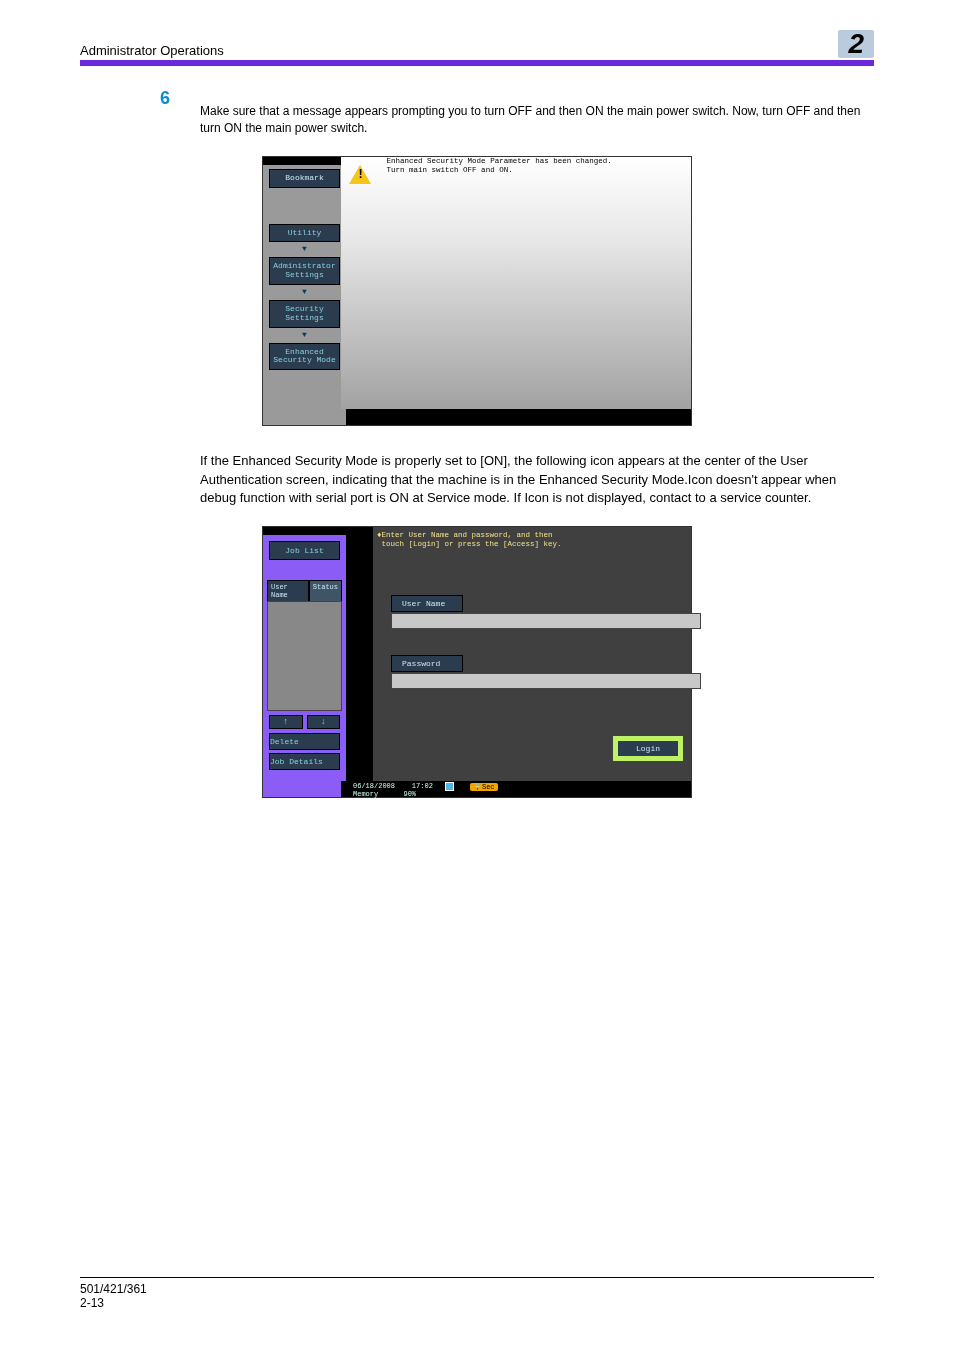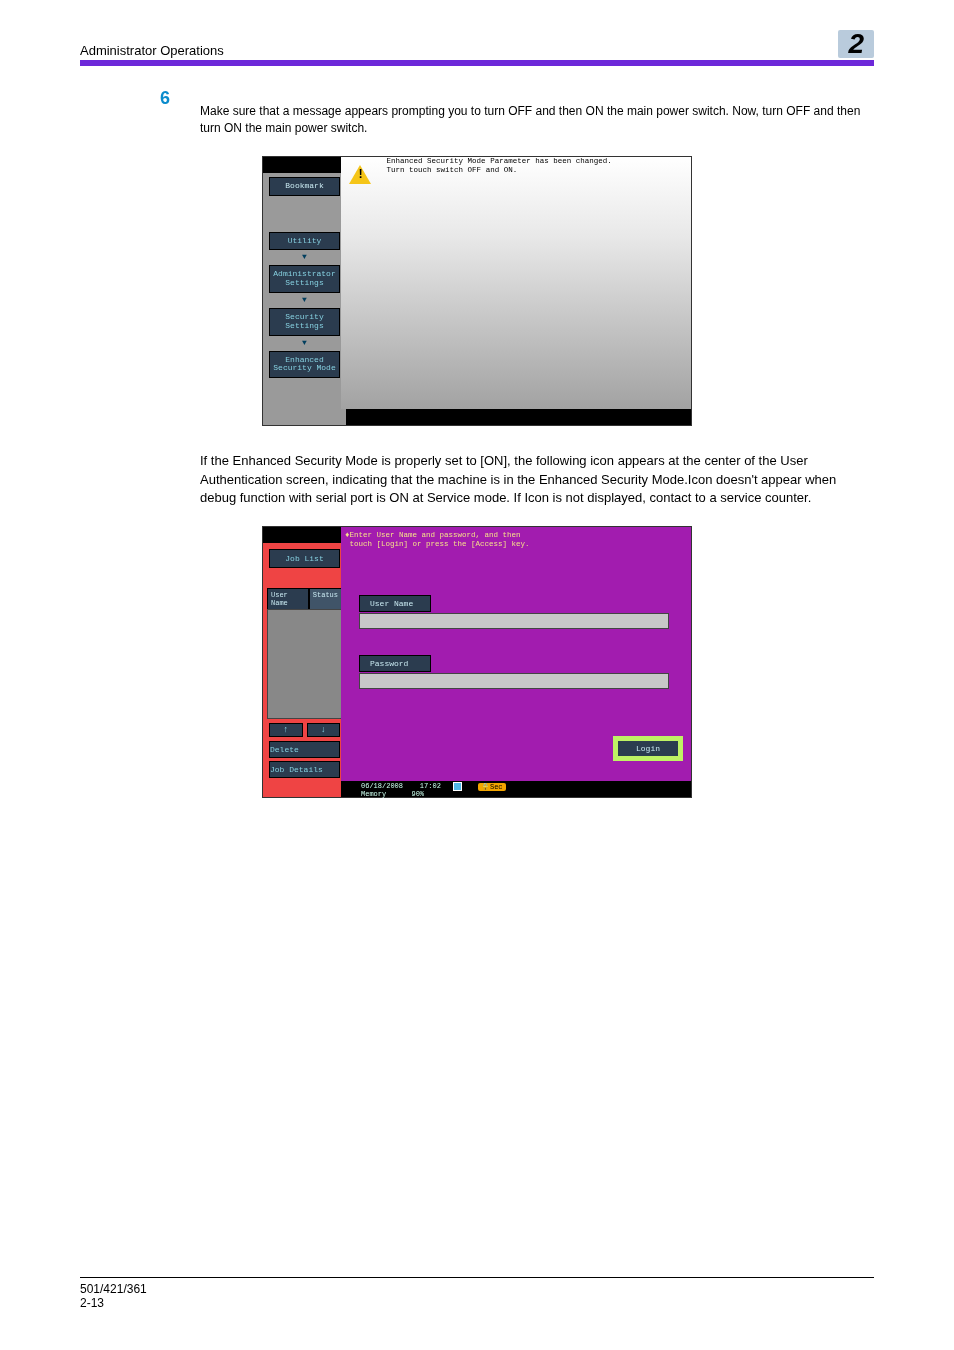--- a/index.html
+++ b/index.html
@@ -12,47 +12,47 @@
   .step-num { color: #0a8bcc; font-size: 18px; font-weight: bold; width: 40px; flex-shrink: 0; }
   .step-text { font-size: 12px; line-height: 1.45; margin-top: 15px; }
   .screenshot { margin: 0 auto 26px auto; display: block; }
   .para { margin-left: 120px; font-size: 13px; line-height: 1.45; margin-bottom: 18px; }
   .footer { position: absolute; bottom: 40px; left: 80px; right: 80px; border-top: 1px solid #000; padding-top: 4px; display: flex; justify-content: space-between; font-size: 12px; flex-direction: column; }
 
   
   .shot { border: 1px solid #333; background: #000; width: 430px; position: relative; font-family: 'Courier New', monospace; }
   .shot1 { height: 270px; }
   .shot .main-area { position: absolute; top: 0; left: 78px; right: 0; bottom: 16px; background: linear-gradient(#fff,#e8e8e8 80px, #a2a2a2); }
-  .shot .side { position: absolute; top: 16px; left: 0; width: 83px; bottom: 0; background: #9a9a9a; }
+  .shot .side { position: absolute; top: 8px; left: 0; width: 83px; bottom: 0; background: #9a9a9a; }
   .crumb-btn { background: #2b3c4f; color: #86d0e0; font-size: 8px; border: 1px solid #000; margin: 4px 6px; padding: 4px 0; text-align: center; line-height: 1.1; }
   .crumb-btn.dark { color: #c8e8f0; }
   .arrow-down { text-align: center; font-size: 8px; color: #013e5e; margin: -2px 0 0 0; }
   .warn-icon { display: inline-block; width: 0; height: 0; border-left: 11px solid transparent; border-right: 11px solid transparent; border-bottom: 19px solid #f5c518; position: relative; margin: 8px 6px 0 8px; vertical-align: top; }
   .warn-icon::after { content: "!"; position: absolute; left: -3px; top: 3px; font-size: 12px; font-weight: bold; color: #000; }
   .warn-text { display: inline-block; font-size: 7.5px; color: #000; line-height: 1.2; }
   .statusbar { position: absolute; left: 78px; right: 0; bottom: 0; height: 16px; background: #000; color: #cfe; font-size: 7px; padding: 1px 4px; line-height: 1; }
 
   
   .shot2 { height: 272px; }
-  .shot2 .main-area { background: #a21caf; }
-  .shot2 .side { background: #ef4444; }
+  .shot2 .main-area { background: #404040; margin-left: 32px; }
+  .shot2 .side { background: #8b5cf6; }
   .joblist-btn { background: #2b3c4f; color: #86d0e0; font-size: 8px; border: 1px solid #000; margin: 6px 6px 20px 6px; padding: 4px 0; text-align: center; }
   .tabs { display: flex; margin: 0 4px; }
   .tab { font-size: 7px; background: #2b3c4f; color: #c8e8f0; border: 1px solid #000; padding: 2px 3px; border-bottom: none; }
   .tab.alt { background: #405468; }
   .listarea { background: #888; height: 110px; margin: 0 4px; border: 1px solid #444; }
   .navbtns { display: flex; gap: 4px; margin: 4px 6px; }
   .navbtn { flex:1; background: #2b3c4f; border: 1px solid #000; text-align: center; color: #86d0e0; font-size: 9px; padding: 1px 0; }
   .side-btn { background: #2b3c4f; color: #86d0e0; font-size: 8px; border: 1px solid #000; margin: 3px 6px; padding: 3px 0; text-align: left; }
   .prompt { position: absolute; top: 4px; left: 4px; color: #f5e08a; font-size: 7.5px; line-height: 1.15; }
   .prompt-dot { color: #f5e08a; }
   .field-label { position: absolute; background: #2b3c4f; color: #c8e8f0; font-size: 8px; border: 1px solid #000; padding: 3px 10px; width: 72px; text-align: left; }
   .field-input { position: absolute; background: #c8c8c8; border: 1px solid #444; height: 16px; width: 200px; }
   .login-btn { position: absolute; right: 8px; bottom: 20px; background: #2b3c4f; color: #c8e8f0; font-size: 8px; border: 5px solid #bef264; padding: 3px 18px; }
-  .statusbar2 { position: absolute; left: 78px; right: 0; bottom: 0; height: 16px; background: #000; color: #cfe; font-size: 7px; padding: 1px 20px; line-height: 1; }
+  .statusbar2 { position: absolute; left: 78px; right: 0; bottom: 0; height: 16px; background: #000; color: #cfe; font-size: 7px; padding: 1px 12px; line-height: 1; }
   .sec-badge { background: #f2a500; color: #000; font-size: 7px; padding: 0 3px; border-radius: 2px; margin-left: 12px; }
   .env-icon { display: inline-block; width: 9px; height: 9px; background: #4fb8e8; border: 1px solid #fff; margin-left: 8px; vertical-align: middle; }
 </style>
 </head>
 <body>
 
 <div class="page">
 
   <div class="header-line">
     <span class="header-title">Administrator Operations</span>
@@ -73,21 +73,21 @@
       <div class="crumb-btn">Administrator Settings</div>
       <div class="arrow-down">▼</div>
       <div class="crumb-btn">Security Settings</div>
       <div class="arrow-down">▼</div>
       <div class="crumb-btn">Enhanced Security Mode</div>
     </div>
     <div class="main-area">
       <span class="warn-icon"></span>
       <span class="warn-text">
         <span>Enhanced Security Mode Parameter has been changed.</span><br>
-        <span>Turn touch switch OFF and ON.</span>
+        <span>Turn main switch OFF and ON.</span>
       </span>
     </div>
   </div>
 
   <p class="para">If the Enhanced Security Mode is properly set to [ON], the following icon appears at the center of the User Authentication screen, indicating that the machine is in the Enhanced Security Mode.Icon doesn't appear when debug function with serial port is ON at Service mode. If Icon is not displayed, contact to a service counter.</p>
 
   <div class="shot shot2 screenshot">
     <div class="side">
       <div class="joblist-btn">Job List</div>
       <div class="tabs">

